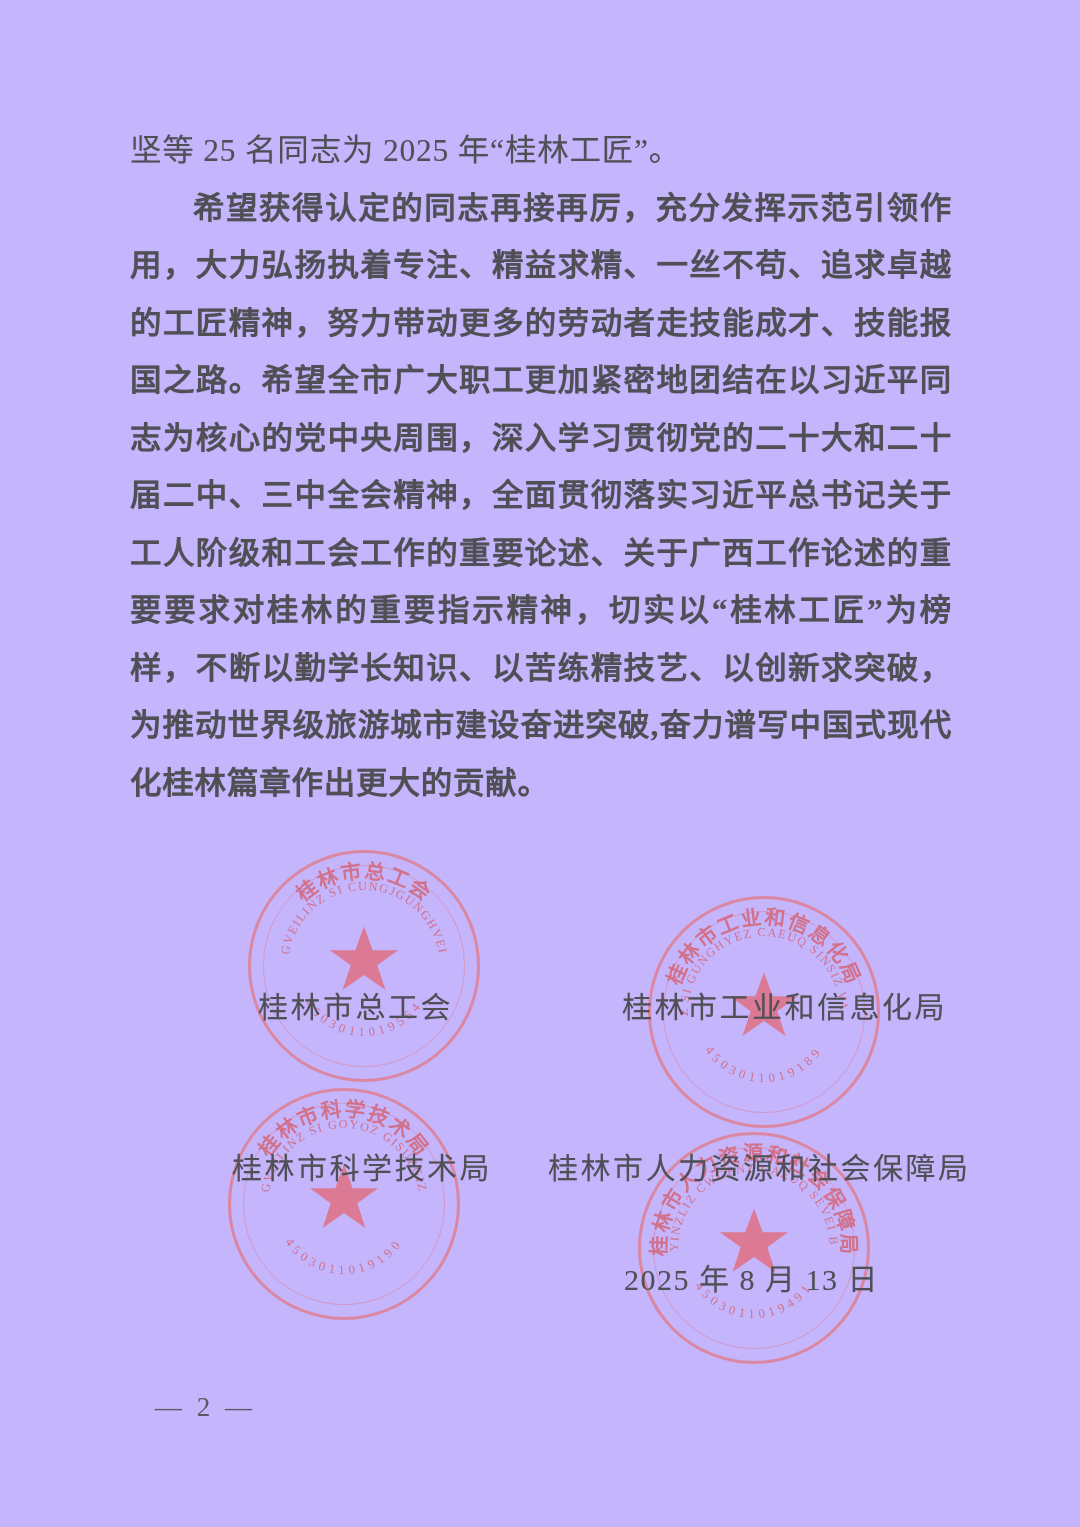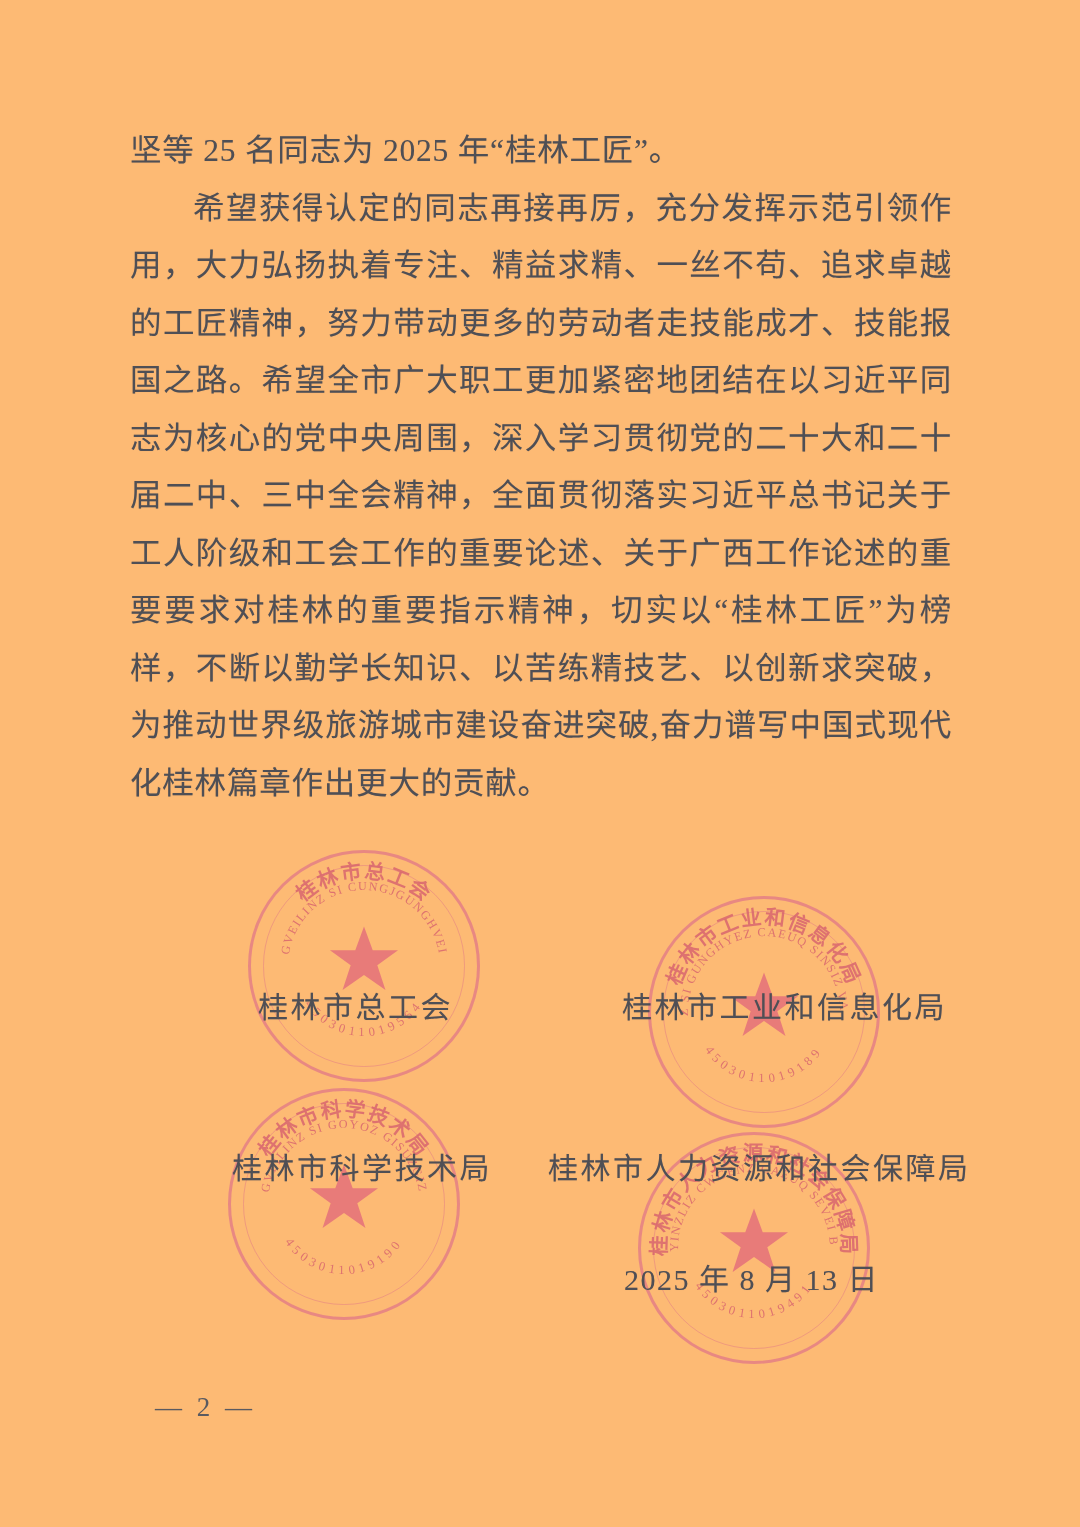--- a/index.html
+++ b/index.html
@@ -5,21 +5,21 @@
 <style>
   html, body {
     margin: 0;
     padding: 0;
     background: #ffffff;
   }
   #page {
     position: relative;
     width: 1080px;
     height: 1527px;
-    background: #fdba74;
+    background: #c4b5fd;
     overflow: hidden;
     font-family: "Liberation Serif", "DejaVu Serif", serif;
     color: #4a4a4f;
   }
 
   
   .doc-body {
     position: absolute;
     left: 130px;
     top: 122px;
@@ -28,21 +28,21 @@
   .para {
     font-size: 31.5px;
     line-height: 57.5px;
     letter-spacing: 0.8px;
     text-align: justify;
     text-justify: inter-character;
     color: #4f4f55;
     margin: 0;
     text-shadow: 0 0 0.7px rgba(90,90,98,0.32);
   }
-  .para.indent { text-indent: 2em; }
+  .para.indent { text-indent: 2em; font-weight: bold; }
   .para.cont { text-indent: 0; }
 
   .attachment-line {
     position: absolute;
     left: 130px;
     top: 775px;
     width: 822px;
     font-size: 31px;
     line-height: 46px;
     letter-spacing: 0.6px;

